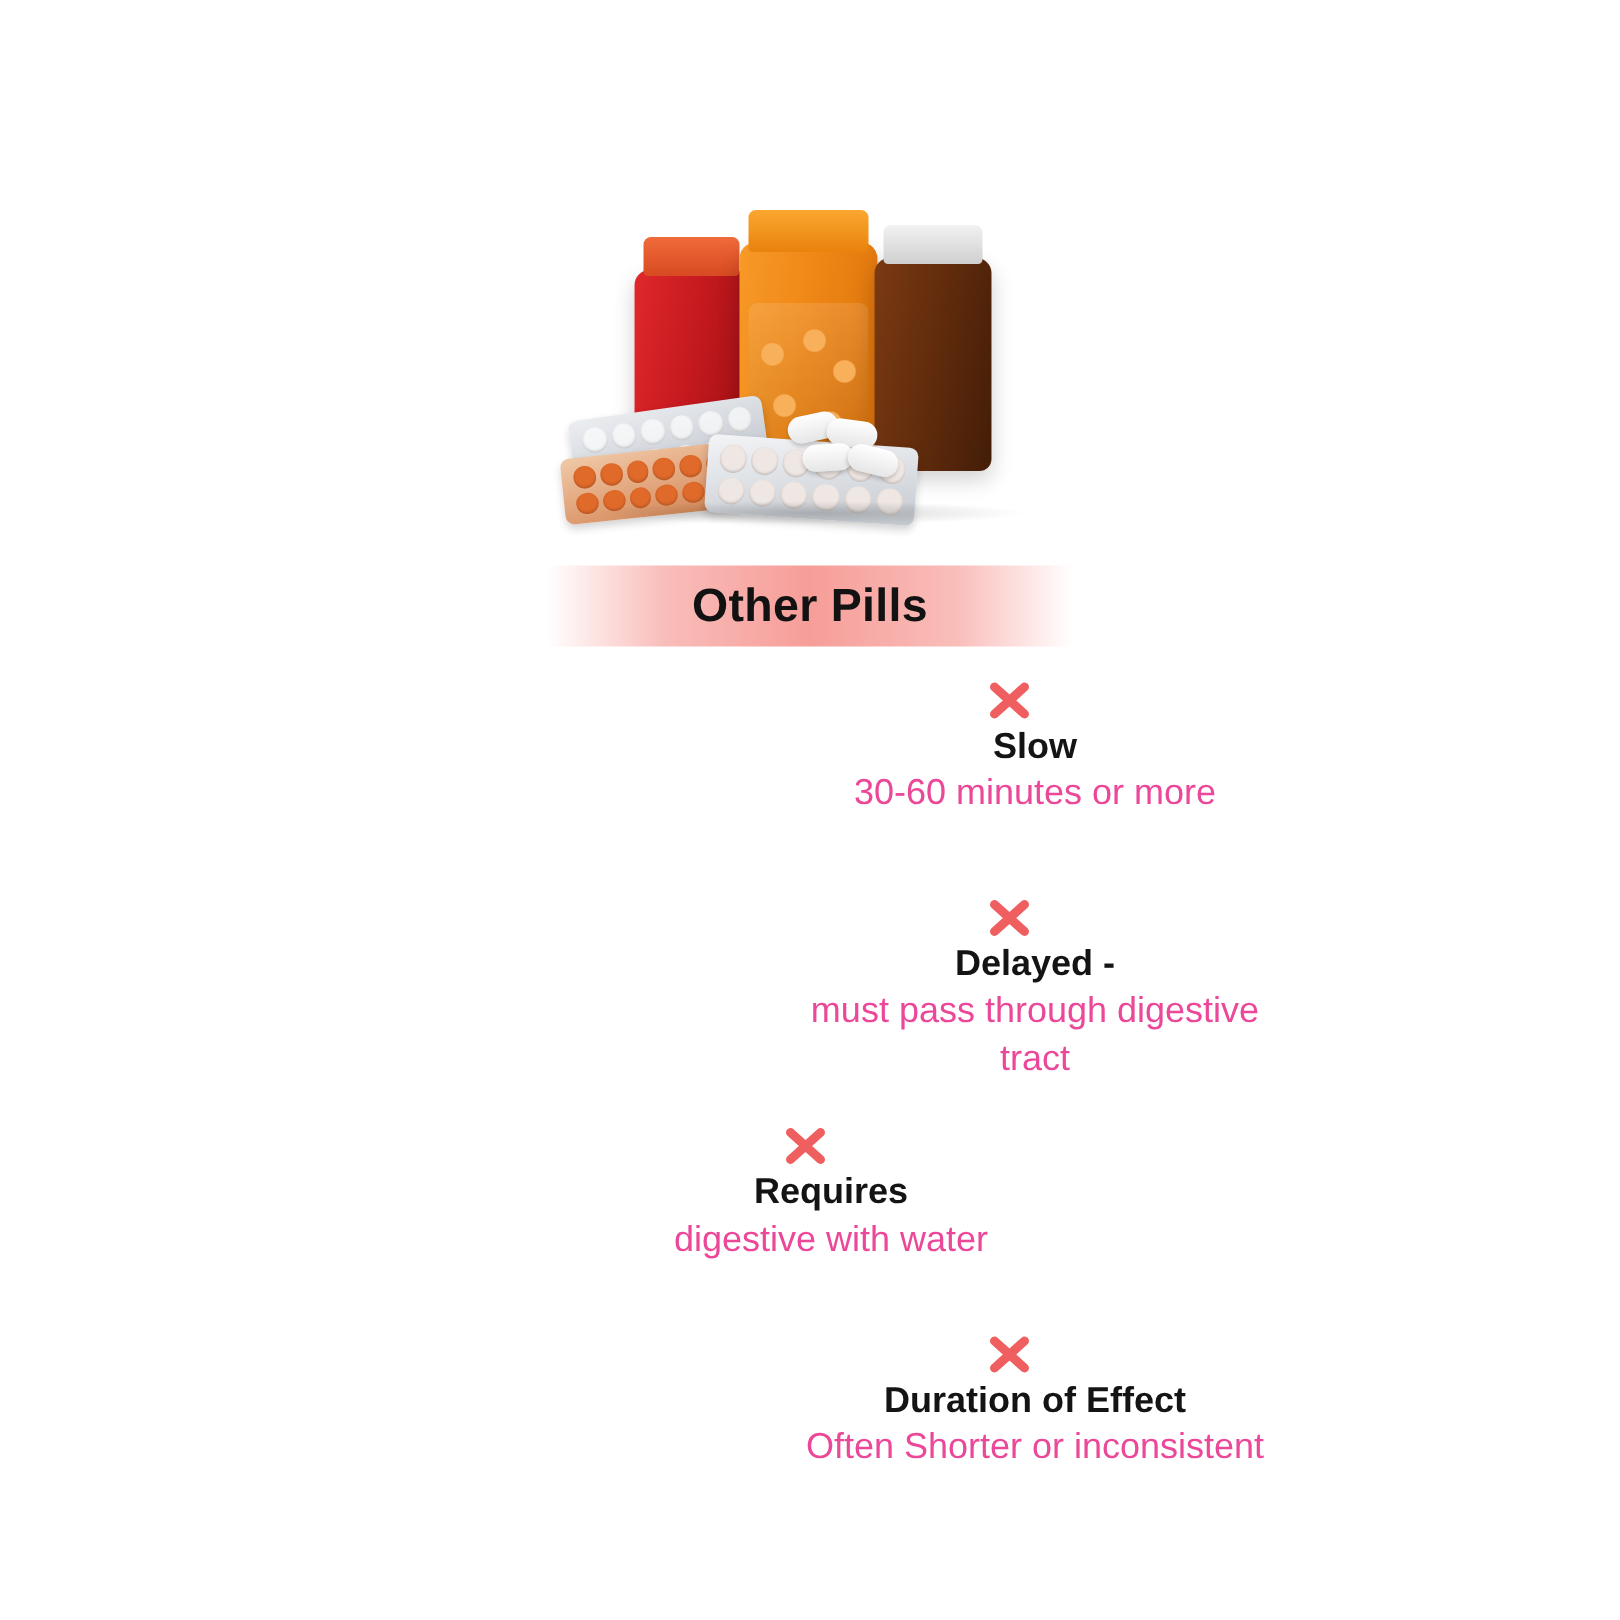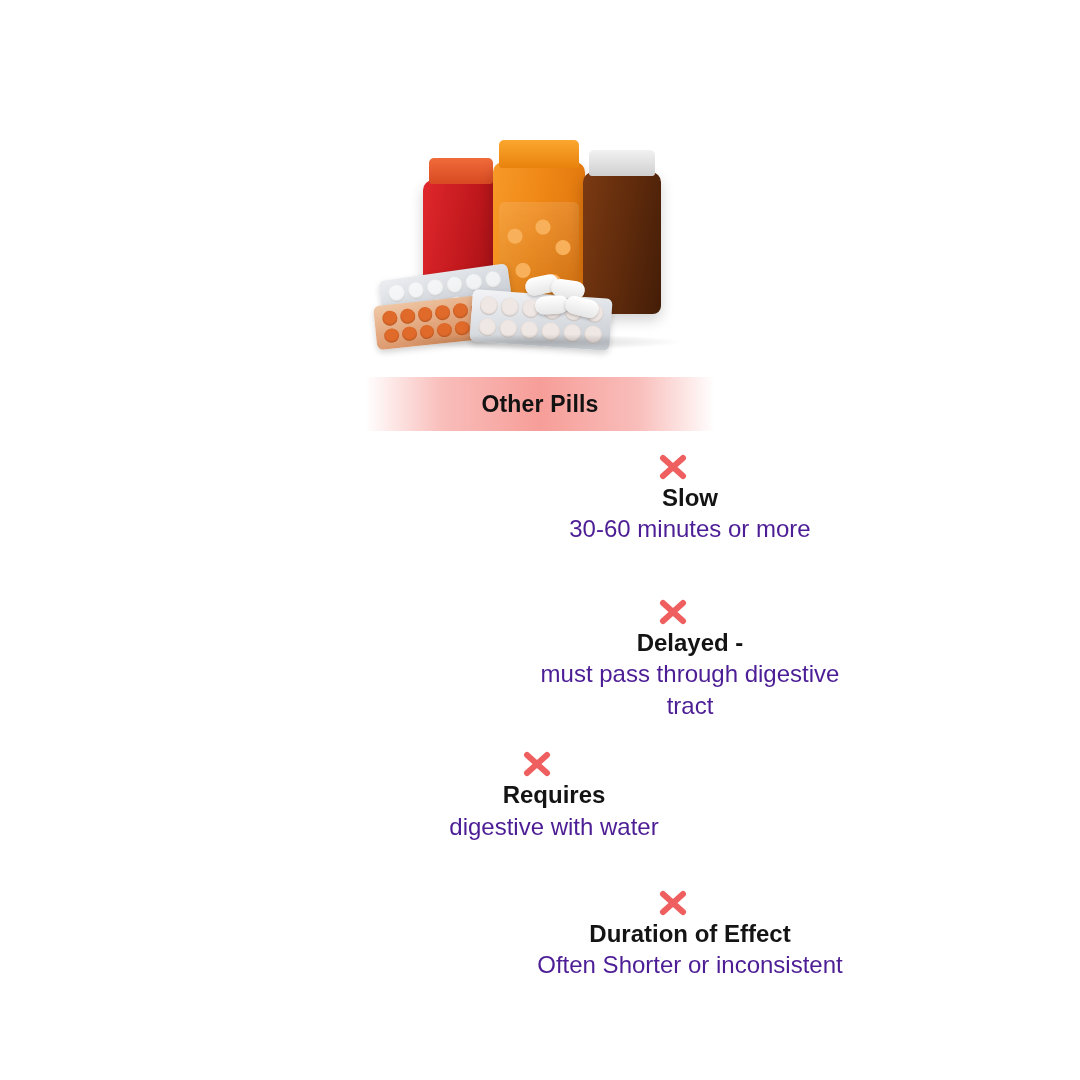--- a/index.html
+++ b/index.html
@@ -173,21 +173,21 @@
     align-items: center;
     justify-content: center;
     background: linear-gradient(90deg,
         rgba(244,136,130,0) 0%,
         rgba(244,136,130,0.55) 22%,
         rgba(243,116,109,0.70) 50%,
         rgba(244,136,130,0.55) 78%,
         rgba(244,136,130,0) 100%);
   }
   .title-banner .title-text {
-    font-size: 23px;
+    font-size: 31px;
     font-weight: bold;
     color: #121212;
     letter-spacing: 0.2px;
   }
 
   
   .list {
     position: absolute;
     top: 452px;
     left: 0;
@@ -219,21 +219,21 @@
   }
   .row .head {
     font-size: 24px;
     font-weight: bold;
     color: #141414;
     line-height: 1.3;
   }
   .row .sub {
     font-size: 24px;
     font-weight: normal;
-    color: #4c1d95;
+    color: #ec4899;
     line-height: 1.32;
   }
   .row.r1 { margin-bottom: 52px; }
   .row.r2 { margin-bottom: 28px; margin-top: 30px; }
   .row.r3 { margin-bottom: 46px; padding-left: 28px; }
   .row.r4 { margin-bottom: 30px; }
 </style>
 </head>
 <body>
 

